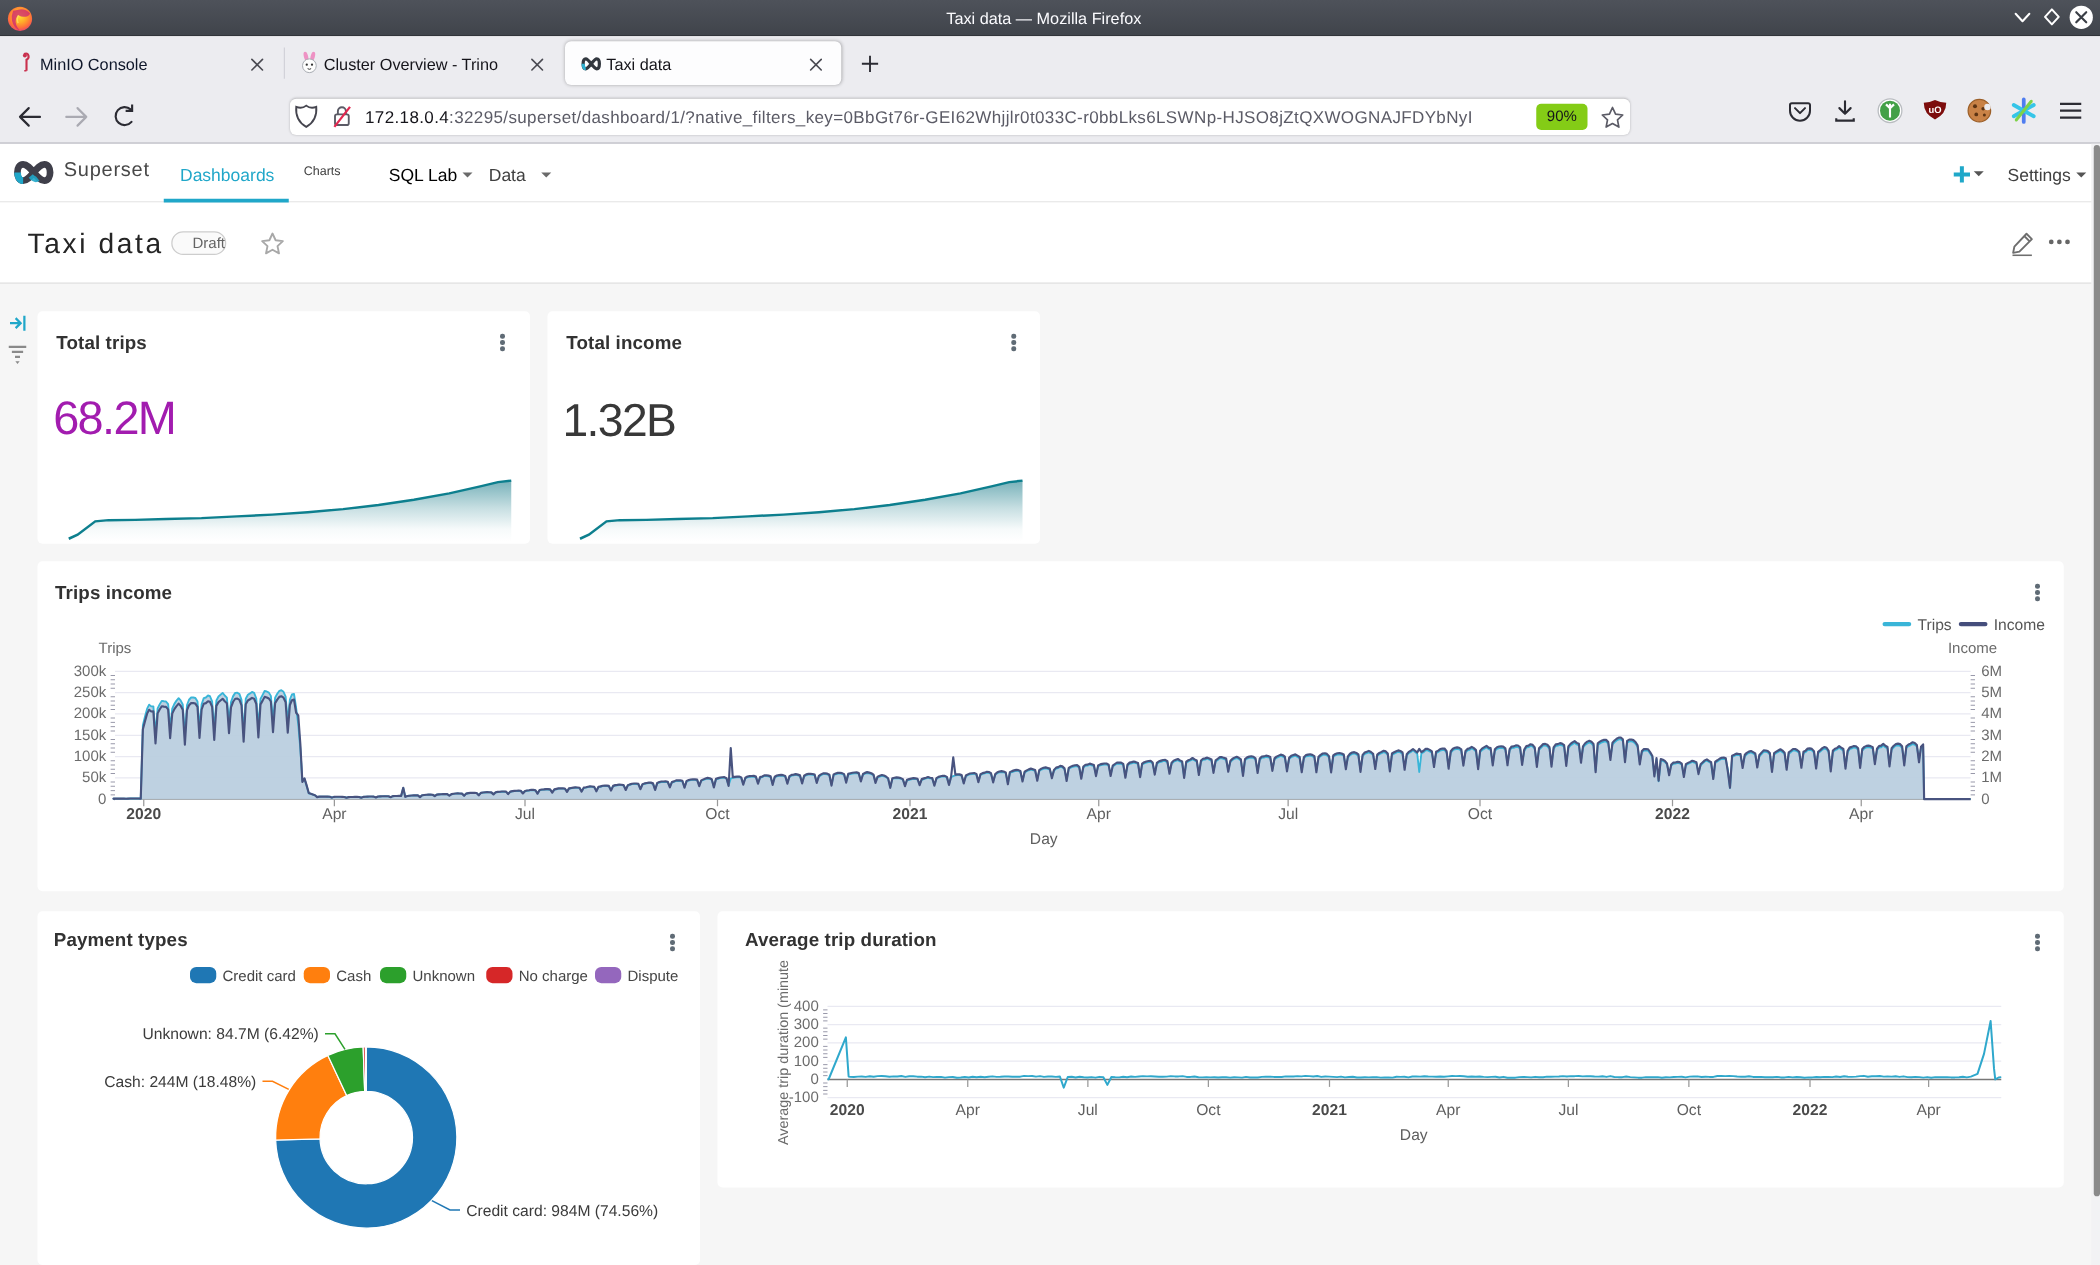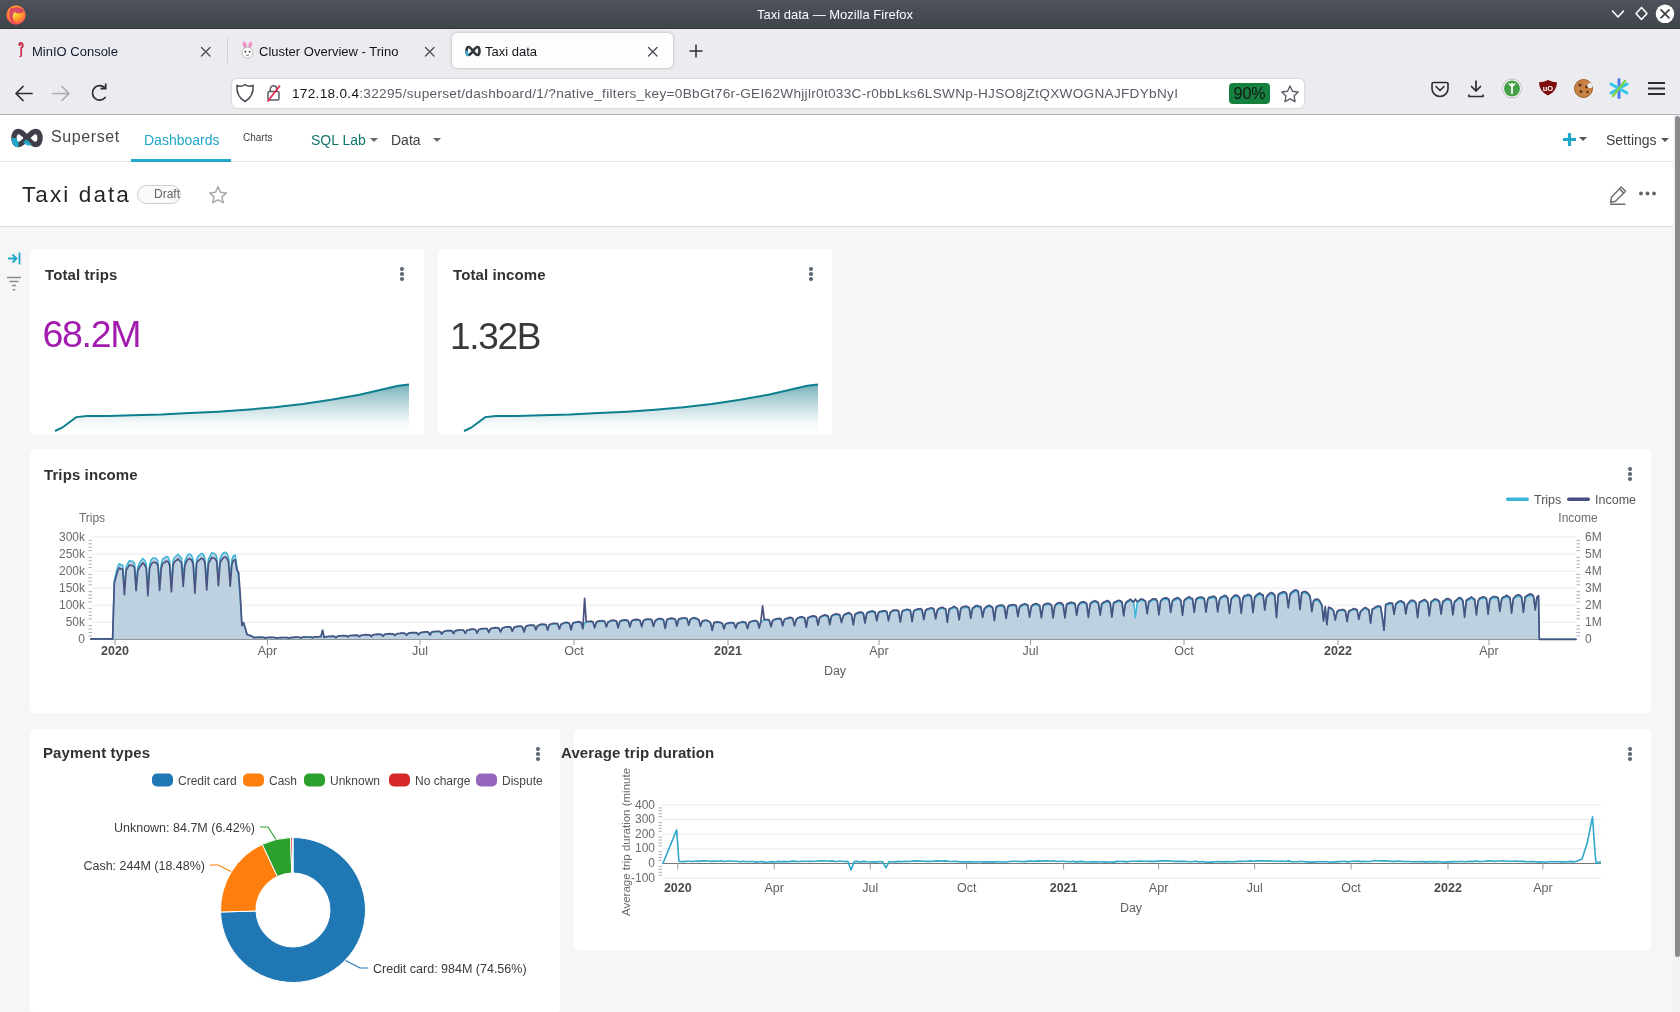--- a/index.html
+++ b/index.html
@@ -80,21 +80,21 @@
  <path d="M105.7,11.5 L105.7,16.7 L100.5,16.7" stroke="#2b2b33" stroke-width="1.7" fill="none"></path>
 </svg>
 <div class="abs" style="left:232px;top:79px;width:1072px;height:29px;background:#fff;border-radius:5px;box-shadow:0 0 2px rgba(0,0,0,0.25)"></div>
 <svg class="xx" style="left:232px;top:79px" width="60" height="29">
  <path d="M13,5.5 C15.5,7.5 18.5,7.5 21,6.5 C21.5,12 20,18.5 13,22.5 C6,18.5 4.5,12 5,6.5 C7.5,7.5 10.5,7.5 13,5.5 Z" fill="none" stroke="#45454f" stroke-width="1.5"></path>
  <rect x="36" y="12.5" width="11" height="8.5" rx="1.5" fill="none" stroke="#5b5b66" stroke-width="1.5"></rect>
  <path d="M38.3,12.5 V10 A3.2,3.2 0 0 1 44.7,10 V12.5" fill="none" stroke="#5b5b66" stroke-width="1.5"></path>
  <path d="M35.5,22.5 L48,6.5" stroke="#e22850" stroke-width="1.8"></path>
 </svg>
 <div class="abs" style="left:292px;top:86px;font-size:13.6px;letter-spacing:0.3px;color:#5b5b66;white-space:nowrap"><span style="color:#15141a">172.18.0.4</span>:32295/superset/dashboard/1/?native_filters_key=0BbGt76r-GEI62Whjjlr0t033C-r0bbLks6LSWNp-HJSO8jZtQXWOGNAJFDYbNyI</div>
-<div class="abs" style="left:1229px;top:83px;width:41px;height:21px;background:#15803d;border-radius:4px;text-align:center;font-size:16px;color:#15141a;line-height:21px">90%</div>
+<div class="abs" style="left:1229px;top:83px;width:41px;height:21px;background:#84cc16;border-radius:4px;text-align:center;font-size:12px;color:#15141a;line-height:21px">90%</div>
 <svg class="xx" style="left:1280px;top:84px" width="20" height="20" viewBox="0 0 22 22">
  <path d="M11,2.2 L13.7,8 L20,8.8 L15.4,13.1 L16.6,19.4 L11,16.3 L5.4,19.4 L6.6,13.1 L2,8.8 L8.3,8 Z" fill="none" stroke="#5b5b66" stroke-width="1.5" stroke-linejoin="round"></path>
 </svg>
 <svg class="xx" style="left:1420px;top:72px" width="260" height="43">
  <path d="M13.5,10.5 h13 a1.5,1.5 0 0 1 1.5,1.5 v4.5 a8 8 0 0 1 -16 0 v-4.5 a1.5,1.5 0 0 1 1.5,-1.5 Z" fill="none" stroke="#2b2b33" stroke-width="1.6"></path>
  <path d="M16,14.5 l4,4 4,-4" fill="none" stroke="#2b2b33" stroke-width="1.6" stroke-linecap="round" stroke-linejoin="round"></path>
  <path d="M56,9 V19 M56,19 L51.5,14.5 M56,19 L60.5,14.5" stroke="#2b2b33" stroke-width="1.7" fill="none" stroke-linecap="round" stroke-linejoin="round"></path>
  <path d="M49,22.5 v2 h14 v-2" stroke="#2b2b33" stroke-width="1.7" fill="none"></path>
  <circle cx="92" cy="16.5" r="9.5" fill="#fff" stroke="#b9bcc0" stroke-width="1"></circle>
  <circle cx="92" cy="16.5" r="8" fill="#43a047"></circle>
@@ -115,21 +115,21 @@
 </svg>
 
 <svg class="xx" style="left:0;top:115px" width="50" height="47" viewBox="0 0 50 47">
  <path d="M18.5,16.5 C12.4,16.5 12.4,29.5 18.5,29.5 C24.6,29.5 29.4,16.5 35.5,16.5 C41.6,16.5 41.6,29.5 35.5,29.5 C29.4,29.5 24.6,16.5 18.5,16.5 Z" fill="none" stroke="#3f3f4a" stroke-width="5.4"></path>
  <path d="M18.5,29.5 C15.4,29.5 14.1,26.3 14.1,23" fill="none" stroke="#20a7c9" stroke-width="5.4"></path>
  <path d="M24.6,25.8 C26.3,27.7 28.6,29.2 30.2,27.9" fill="none" stroke="#20a7c9" stroke-width="4.4" opacity="0.9"></path>
 </svg>
 <div class="abs" style="left:51px;top:128px;font-size:16px;font-weight:normal;color:#484848;letter-spacing:0.6px">Superset</div>
 <div class="abs" style="left:144px;top:132px;font-size:14px;color:#20a7c9">Dashboards</div>
 <div class="abs" style="left:243px;top:132px;font-size:10px;color:#404040">Charts</div>
-<div class="abs" style="left:311px;top:132px;font-size:14px;color:#0f766e">SQL Lab</div>
+<div class="abs" style="left:311px;top:132px;font-size:14px;color:#000000">SQL Lab</div>
 <span class="abs" style="left:370px;top:138px;width:0;height:0;border-left:4px solid transparent;border-right:4px solid transparent;border-top:4.5px solid #6a6a6a"></span>
 <div class="abs" style="left:391px;top:132px;font-size:14px;color:#404040">Data</div>
 <span class="abs" style="left:433px;top:138px;width:0;height:0;border-left:4px solid transparent;border-right:4px solid transparent;border-top:4.5px solid #6a6a6a"></span>
 <svg class="xx" style="left:1562px;top:132px" width="15" height="15">
     <path d="M7.5,1 L7.5,14 M1,7.5 L14,7.5" stroke="#1fa8c9" stroke-width="3.2"></path>
   </svg>
 <span class="abs" style="left:1579px;top:137px;width:0;height:0;border-left:4px solid transparent;border-right:4px solid transparent;border-top:4.5px solid #555"></span>
 <div class="abs" style="left:1606px;top:132px;font-size:14px;color:#404040">Settings</div>
 <span class="abs" style="left:1661px;top:138px;width:0;height:0;border-left:4px solid transparent;border-right:4px solid transparent;border-top:4.5px solid #555"></span>
 <div class="abs" style="left:131px;top:159px;width:100px;height:3px;background:#20a7c9"></div>
@@ -159,21 +159,21 @@
 <div class="card" style="left:30px;top:249px;width:394px;height:186px"></div>
 <div class="card" style="left:438px;top:249px;width:394px;height:186px"></div>
 <div class="card" style="left:30px;top:449px;width:1621px;height:264px"></div>
 <div class="card" style="left:30px;top:729px;width:530px;height:283px"></div>
 <div class="card" style="left:574px;top:729px;width:1077px;height:221px"></div>
 
 <div class="ctitle" style="left:45px;top:265.5px">Total trips</div>
 <div class="ctitle" style="left:453px;top:265.5px">Total income</div>
 <div class="ctitle" style="left:44px;top:465.5px">Trips income</div>
 <div class="ctitle" style="left:43px;top:744px">Payment types</div>
-<div class="ctitle" style="left:561px;top:744px">Average trip duration</div>
+<div class="ctitle" style="left:596px;top:744px">Average trip duration</div>
 
 <div class="kebab abs" style="left:400px;top:267px">
     <span></span>
     <span></span>
     <span></span>
   </div>
 <div class="kebab abs" style="left:809px;top:267px">
     <span></span>
     <span></span>
     <span></span>

